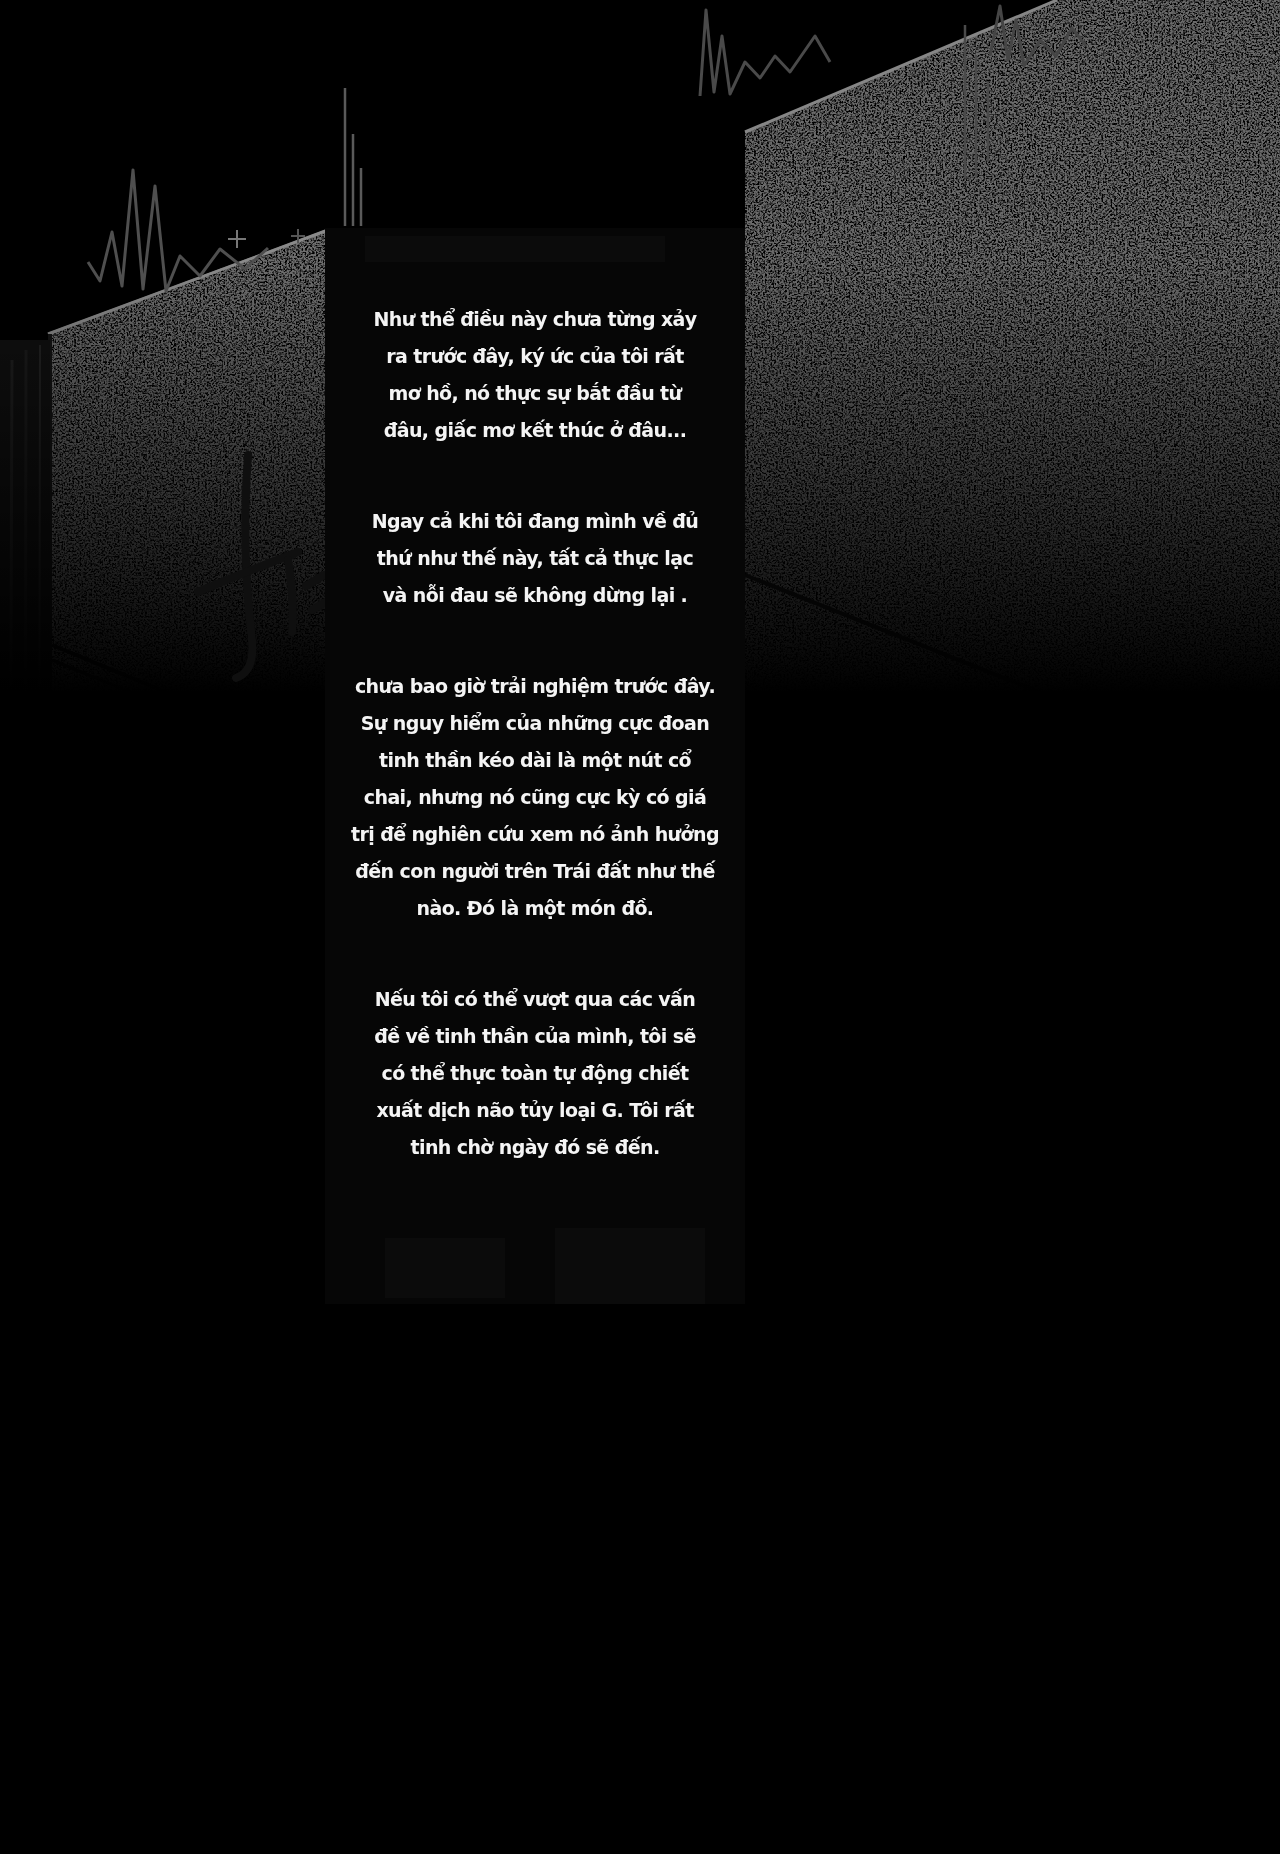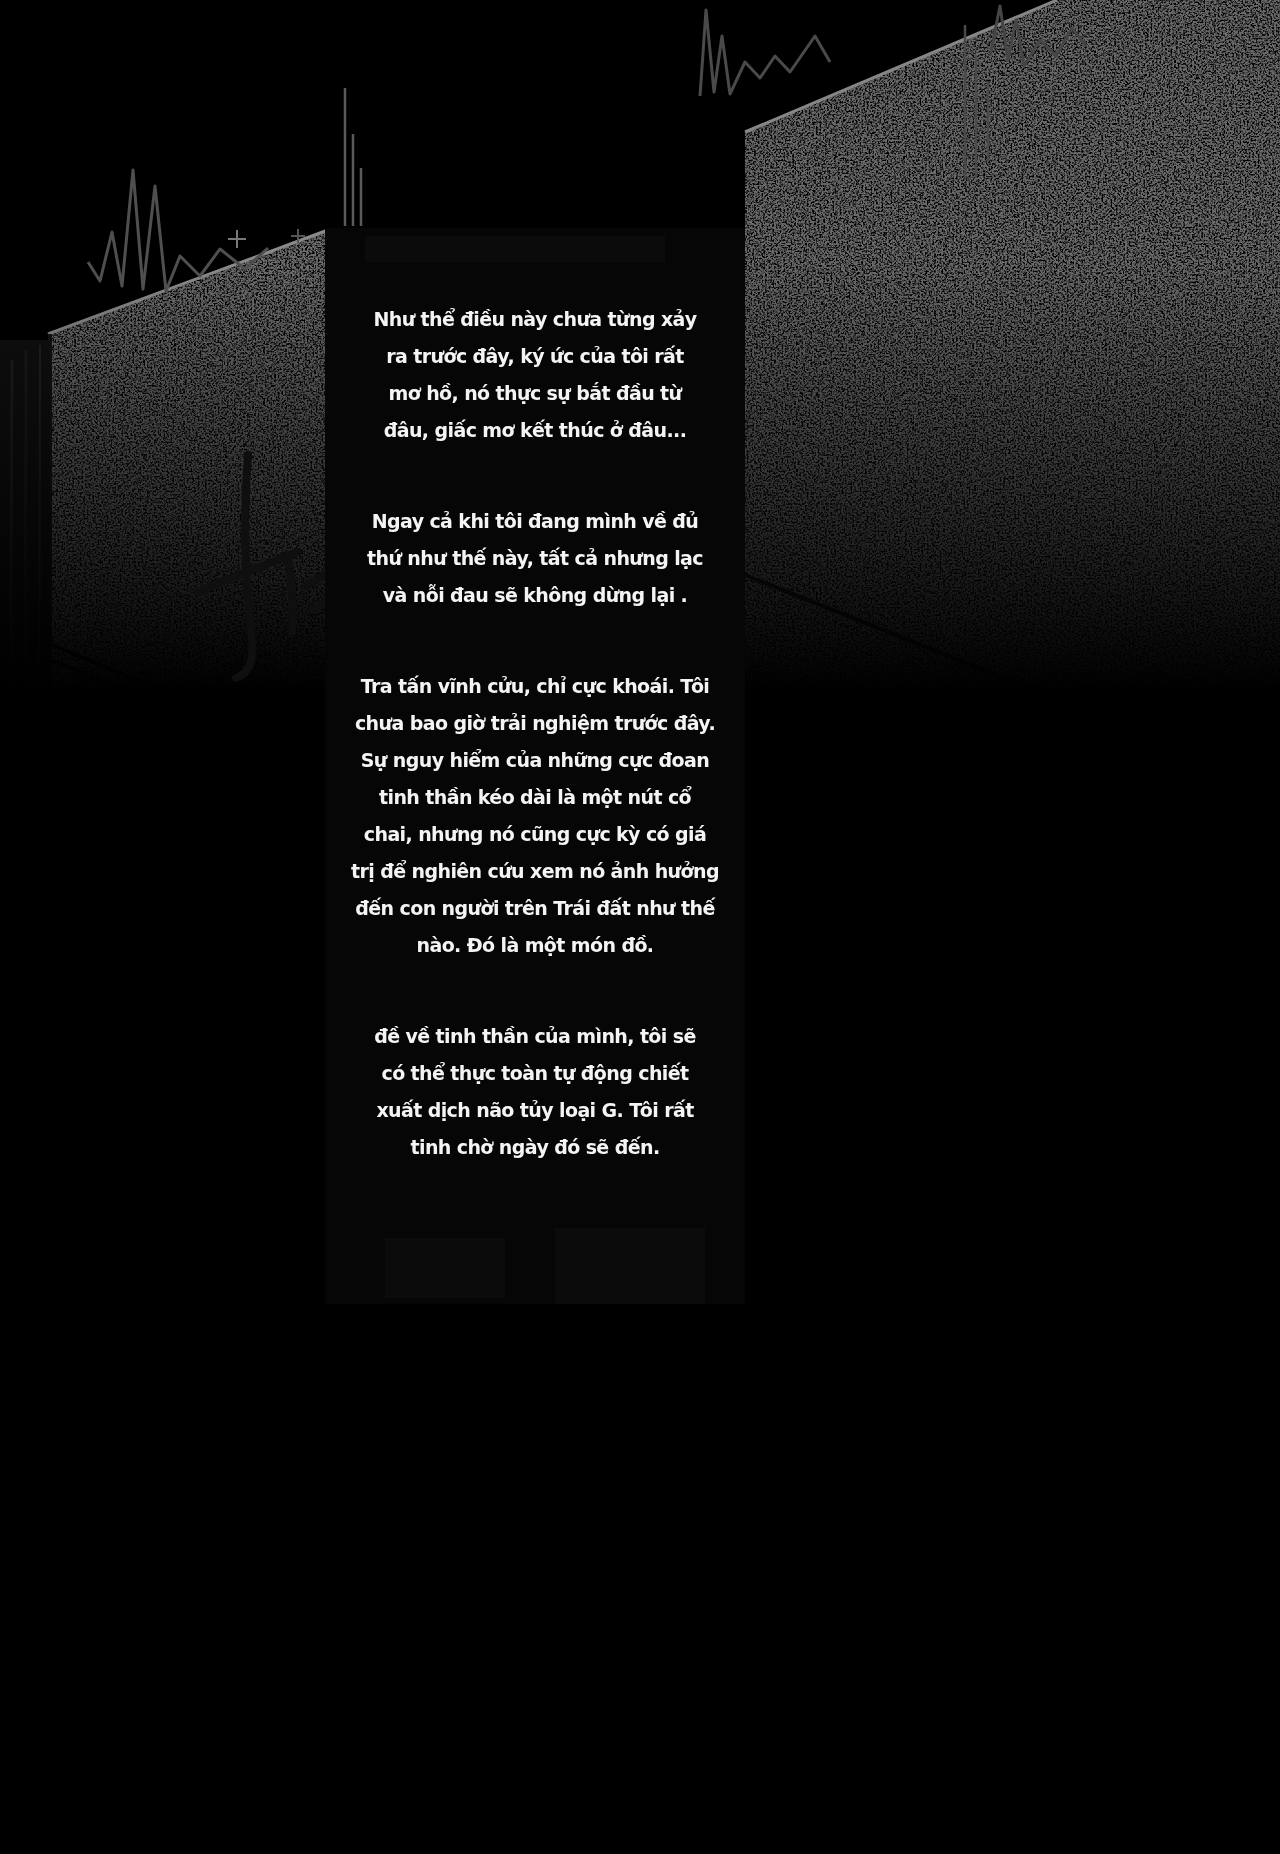--- a/index.html
+++ b/index.html
@@ -101,34 +101,34 @@
     <div class="ghost" style="left:230px;top:1000px;width:150px;height:80px;"></div>
     <div class="panel-text" id="panel-text">
         <div class="para">
           <div class="line">Như thể điều này chưa từng xảy</div>
           <div class="line">ra trước đây, ký ức của tôi rất</div>
           <div class="line">mơ hồ, nó thực sự bắt đầu từ</div>
           <div class="line">đâu, giấc mơ kết thúc ở đâu...</div>
         </div>
         <div class="para">
           <div class="line">Ngay cả khi tôi đang mình về đủ</div>
-          <div class="line">thứ như thế này, tất cả nhưng lạc</div>
+          <div class="line">thứ như thế này, tất cả thực lạc</div>
           <div class="line">và nỗi đau sẽ không dừng lại .</div>
         </div>
         <div class="para">
-          <div class="line">Tra tấn vĩnh cửu, chỉ cực khoái. Tôi</div>
           <div class="line">chưa bao giờ trải nghiệm trước đây.</div>
           <div class="line">Sự nguy hiểm của những cực đoan</div>
           <div class="line">tinh thần kéo dài là một nút cổ</div>
           <div class="line">chai, nhưng nó cũng cực kỳ có giá</div>
           <div class="line">trị để nghiên cứu xem nó ảnh hưởng</div>
           <div class="line">đến con người trên Trái đất như thế</div>
           <div class="line">nào. Đó là một món đồ.</div>
         </div>
         <div class="para">
+          <div class="line">Nếu tôi có thể vượt qua các vấn</div>
           <div class="line">đề về tinh thần của mình, tôi sẽ</div>
           <div class="line">có thể thực toàn tự động chiết</div>
           <div class="line">xuất dịch não tủy loại G. Tôi rất</div>
           <div class="line">tinh chờ ngày đó sẽ đến.</div>
         </div>
       </div>
   </div>
 
 </div>
 

